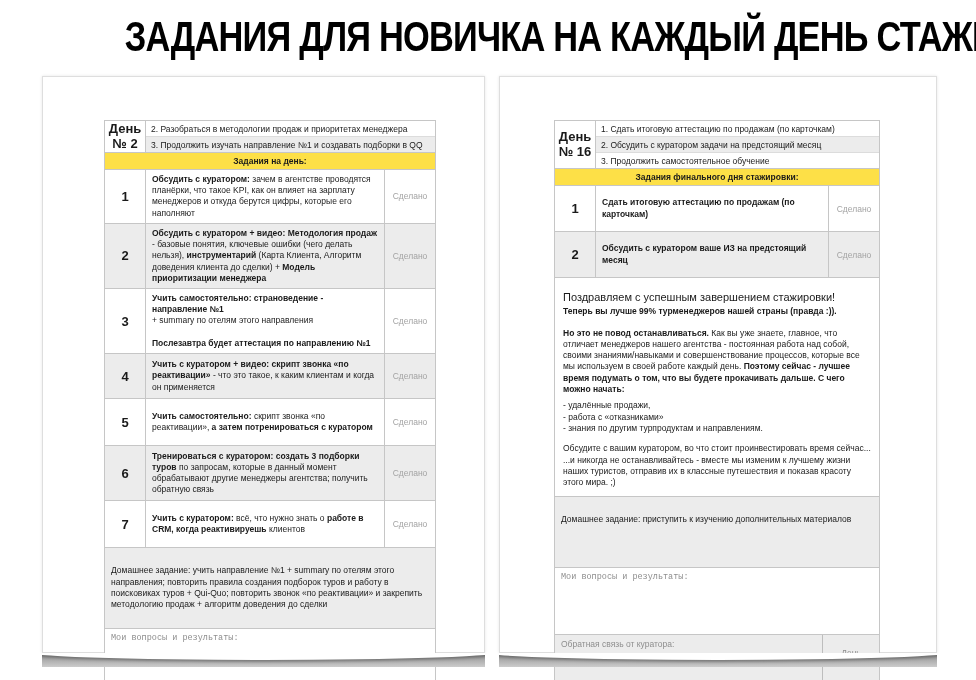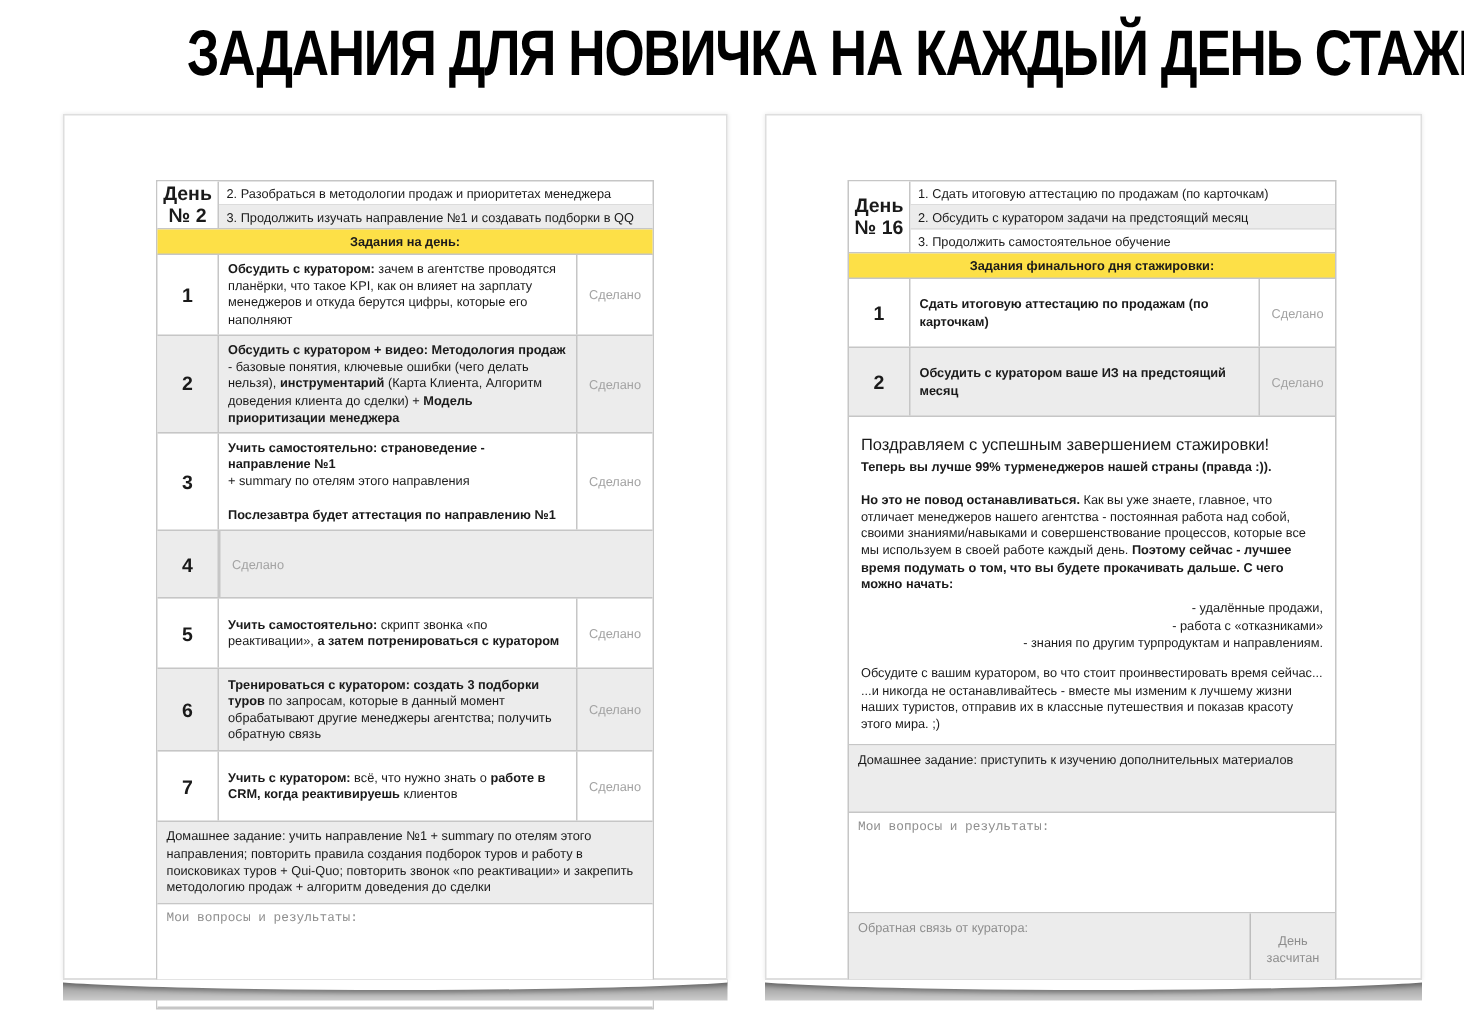--- a/index.html
+++ b/index.html
@@ -5,21 +5,21 @@
   html,body{margin:0;padding:0;}
   body{
     width:976px;height:680px;overflow:hidden;background:#ffffff;
     font-family:"Liberation Sans", sans-serif;color:#1a1a1a;
   }
   .title-wrap{height:50px;margin-top:12px;text-align:center;}
   .main-title{
     display:inline-block;font-size:43px;font-weight:900;letter-spacing:-1px;
     transform:scaleX(0.8);transform-origin:center;white-space:nowrap;color:#000;
   }
-  .pages{display:flex;gap:25px;margin:14px 0 0 42px;}
+  .pages{display:flex;gap:14px;margin:14px 0 0 42px;}
   .page{
     position:relative;background:#fff;border:1px solid #dedede;
     box-shadow:0 0 3px rgba(0,0,0,0.10);
   }
   .page-left{width:441px;height:575px;}
   .page-right{width:436px;height:575px;}
   
   .curl{position:absolute;left:-1px;right:-1px;bottom:-15px;height:14px;
     background:linear-gradient(#8d8d8d,#cccccc);overflow:hidden;}
   .curl::before{content:"";position:absolute;top:-10px;left:-5%;right:-5%;height:17px;
@@ -48,35 +48,35 @@
   .b{font-weight:bold;}
   
   .page-left .task-row:nth-child(1){min-height:42px;}
   .page-left .task-row:nth-child(2){min-height:58px;}
   .page-left .task-row:nth-child(3){min-height:55px;}
   .page-left .task-row:nth-child(4){min-height:44px;}
   .page-left .task-row:nth-child(5){min-height:46px;}
   .page-left .task-row:nth-child(6){min-height:54px;}
   .page-left .task-row:nth-child(7){min-height:46px;}
   .page-right .task-row{min-height:45px;}
-  .homework{padding:4px 6px;background:#ececec;border-bottom:1px solid #c6c6c6;line-height:1.35;}
+  .homework{padding:17px 6px;background:#ececec;border-bottom:1px solid #c6c6c6;line-height:1.35;}
   .page-right .homework{min-height:36px;}
   .questions{min-height:58px;padding:4px 6px;color:#8e8e8e;border-bottom:1px solid #c6c6c6;background:#fff;font-family:Liberation Mono, monospace;}
   .page-left .questions{min-height:60px;}
   .feedback{display:flex;background:#ececec;min-height:48px;}
   .fb-label{flex:1;padding:4px 6px;color:#8e8e8e;}
   .day-counted{width:52px;border-left:1px solid #bdbdbd;display:flex;align-items:center;
     justify-content:center;text-align:center;color:#8e8e8e;line-height:1.3;padding:2px;}
   
   .congrats{padding:12px 8px 8px;border-bottom:1px solid #c6c6c6;min-height:182px;line-height:1.32;background:#fff;}
   .c-head{font-weight:normal;font-size:11px;margin-bottom:1px;}
   .c-sub{font-weight:bold;margin-bottom:11px;}
   .c-para{margin-bottom:5px;}
   .c-bullets{margin-bottom:9px;}
-  .bullet{line-height:1.35;text-align:right;}
+  .bullet{line-height:1.35;}
   .c-para2{line-height:1.32;}
 </style>
 </head>
 <body>
 
 <div class="title-wrap">
   <div class="main-title">ЗАДАНИЯ ДЛЯ НОВИЧКА НА КАЖДЫЙ ДЕНЬ СТАЖИРОВКИ:</div>
 </div>
 
 <div class="pages">
@@ -122,20 +122,23 @@
               <div class="rich"><span class="b">Учить самостоятельно: страноведение - направление №1</span><span>
 + summary по отелям этого направления
 
 </span><span class="b">Послезавтра будет аттестация по направлению №1</span></div>
             </div>
             <div class="task-done">Сделано</div>
           </div>
 
           <div class="task-row">
             <div class="task-num">4</div>
+            <div class="task-desc">
+              <div class="rich"><span class="b">Учить с куратором + видео: скрипт звонка «по реактивации»</span><span> - что это такое, к каким клиентам и когда он применяется</span></div>
+            </div>
             <div class="task-done">Сделано</div>
           </div>
 
           <div class="task-row">
             <div class="task-num">5</div>
             <div class="task-desc">
               <div class="rich"><span class="b">Учить самостоятельно:</span><span> скрипт звонка «по реактивации», </span><span class="b">а затем потренироваться с куратором</span></div>
             </div>
             <div class="task-done">Сделано</div>
           </div>

